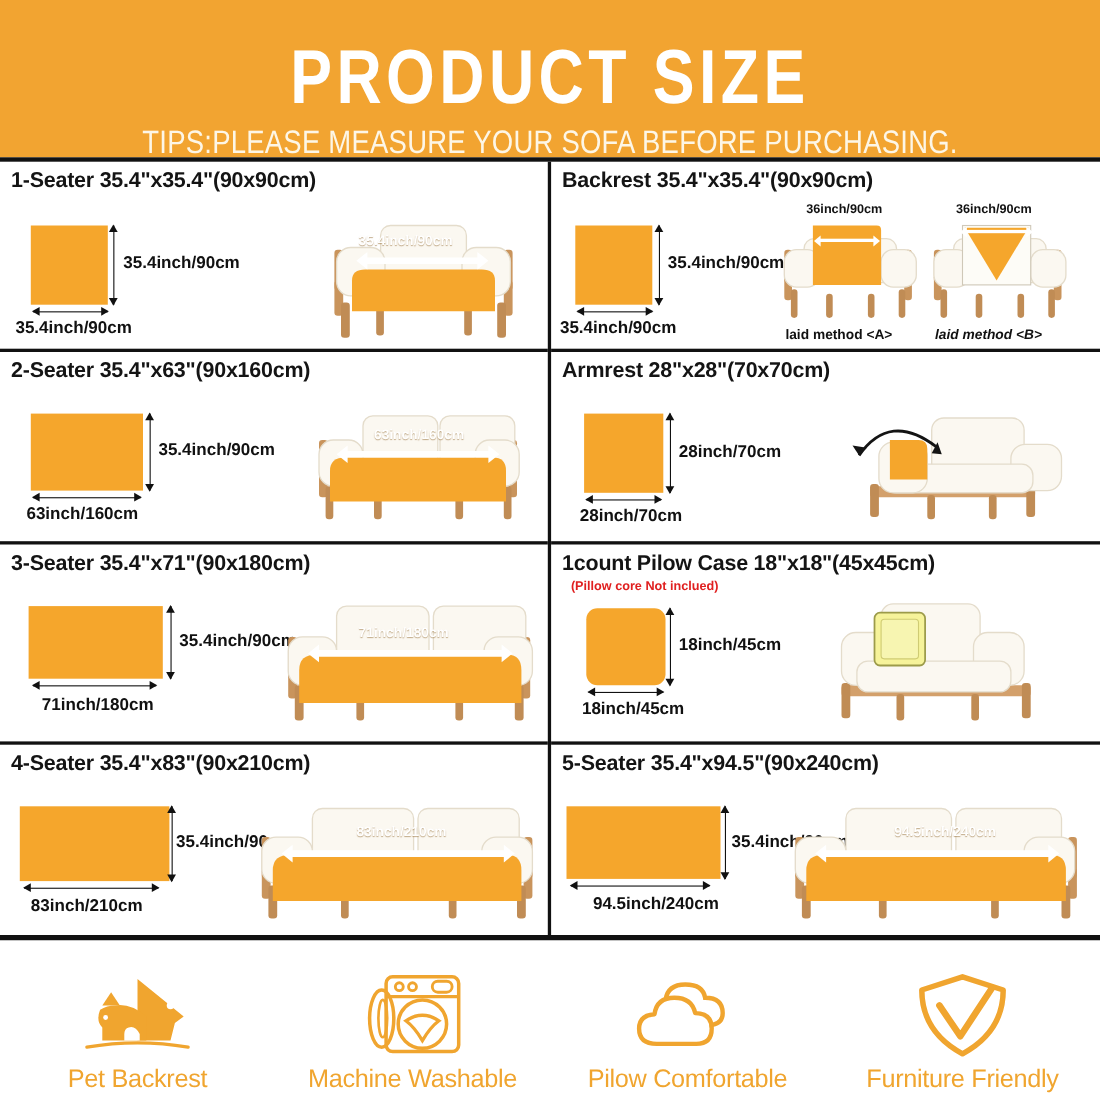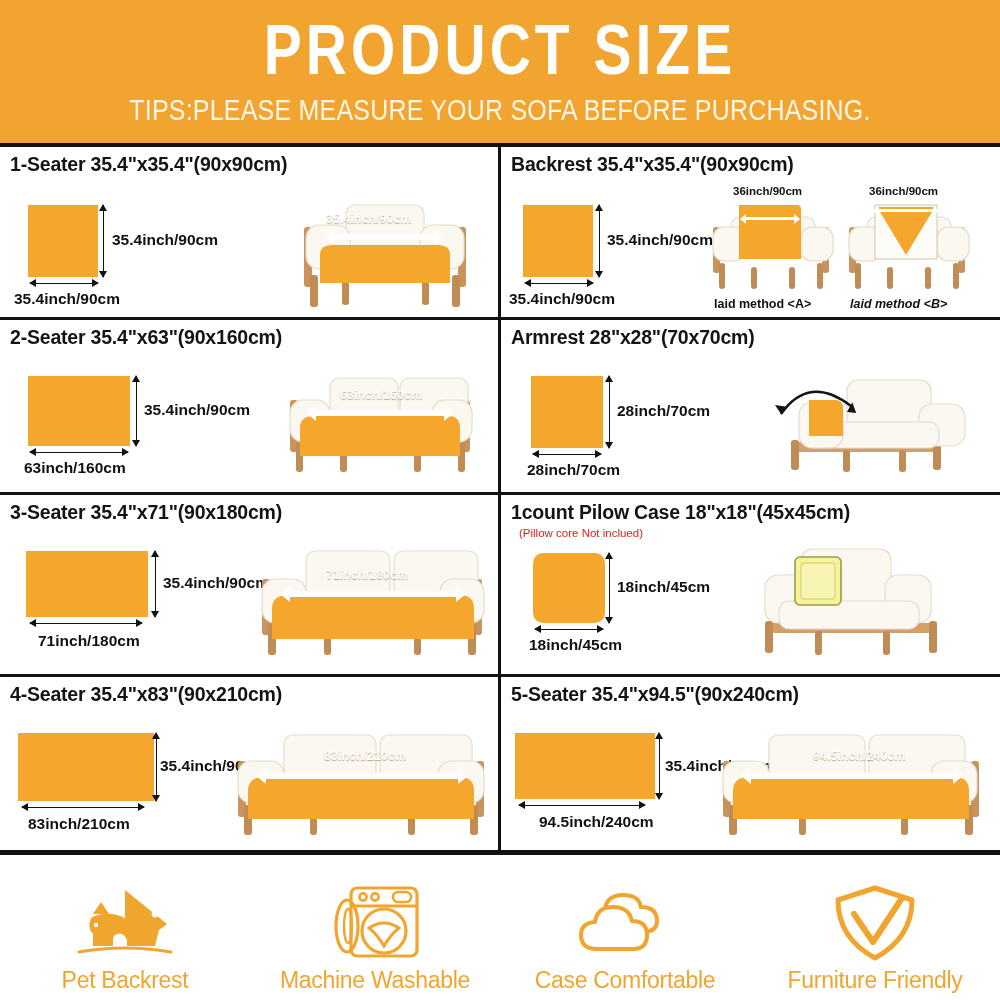--- a/index.html
+++ b/index.html
@@ -9,21 +9,21 @@
     background:#ffffff;
     font-family:"Liberation Sans", sans-serif;
     overflow:hidden;
   }
   .page{position:relative;width:1000px;height:1000px;}
 
   
   .header{
     position:absolute;left:0;top:0;width:1000px;height:143px;
     background:#F2A431;
-    display:flex;flex-direction:column;align-items:center;justify-content:center;
+    display:flex;flex-direction:column;align-items:center;justify-content:flex-end;
     box-sizing:border-box;
   }
   .header-title{
     color:#ffffff;font-weight:bold;font-size:57px;letter-spacing:4px;
     line-height:1;margin:0 0 6px 0;transform:scaleY(1.22);
     font-family:"Liberation Sans", sans-serif;
   }
   .header-sub{
     color:#fdf6e6;font-size:25px;letter-spacing:.2px;line-height:1;
     transform:scaleY(1.18);margin-top:12px;white-space:nowrap;
@@ -35,21 +35,21 @@
   .vdiv{position:absolute;left:498px;top:0;width:3px;height:703px;background:#111;}
   .row-rule{position:absolute;height:3px;background:#111;}
 
   .cell{position:absolute;box-sizing:border-box;}
   .cell-title{
     font-size:19.5px;font-weight:bold;color:#141414;letter-spacing:-.2px;
     white-space:nowrap;position:absolute;left:10px;top:6px;
   }
   .cell-note{
     position:absolute;left:18px;top:32px;font-size:11.5px;color:#e02020;
-    font-weight:normal;white-space:nowrap;
+    font-weight:bold;white-space:nowrap;
   }
 
   
   .swatch{position:absolute;background:#F5A62C;}
   .swatch.pillow{border-radius:10px;}
   .dim-label{position:absolute;font-size:15.5px;color:#111;white-space:nowrap;font-weight:600;}
   .arrow-v{position:absolute;width:1px;background:#111;}
   .arrow-v:before,.arrow-v:after{
     content:"";position:absolute;left:-4px;border-left:4.5px solid transparent;
     border-right:4.5px solid transparent;
@@ -426,21 +426,21 @@
       <div class="feature-label">Machine Washable</div>
     </div>
 
     <div class="feature">
       <div class="feature-icon">
         <svg width="104" height="72" viewBox="0 0 104 72">
           <path d="M32 22 Q34 8 50 8 Q66 8 68 20 Q84 20 84 34 Q84 44 72 45" fill="none" stroke="#F0A52F" stroke-width="4"></path>
           <path d="M24 62 Q8 62 8 48 Q8 36 22 35 Q24 20 40 20 Q56 20 59 34 Q74 34 74 48 Q74 62 60 62 Z" fill="none" stroke="#F0A52F" stroke-width="4" stroke-linejoin="round"></path>
         </svg>
       </div>
-      <div class="feature-label">Case Comfortable</div>
+      <div class="feature-label">Pilow Comfortable</div>
     </div>
 
     <div class="feature">
       <div class="feature-icon">
         <svg width="86" height="78" viewBox="0 0 86 78">
           <path d="M43 4 L80 16 Q80 54 43 74 Q6 54 6 16 Z" fill="none" stroke="#F0A52F" stroke-width="5" stroke-linejoin="round"></path>
           <path d="M22 30 L41 58 L70 14" fill="none" stroke="#F0A52F" stroke-width="6" stroke-linecap="round" stroke-linejoin="round"></path>
         </svg>
       </div>
       <div class="feature-label">Furniture Friendly</div>

